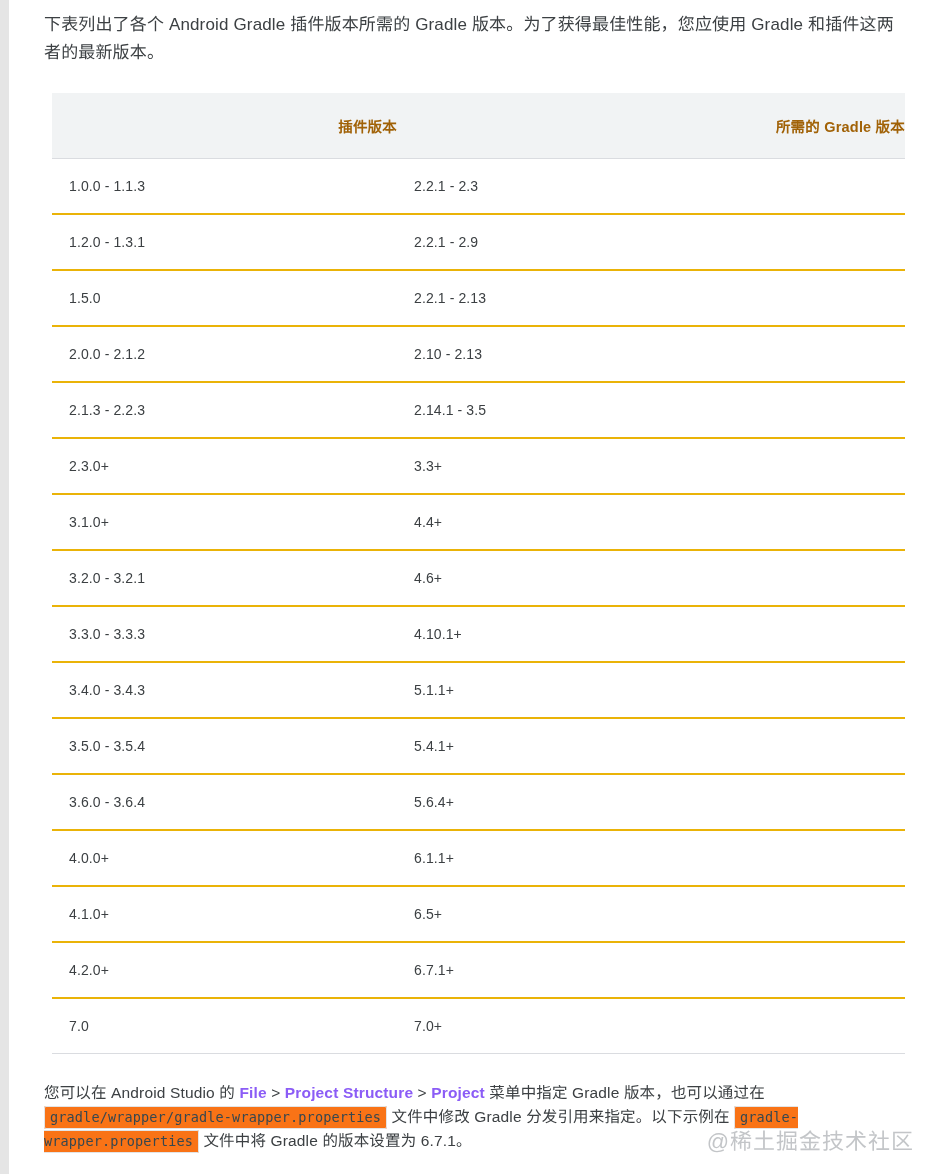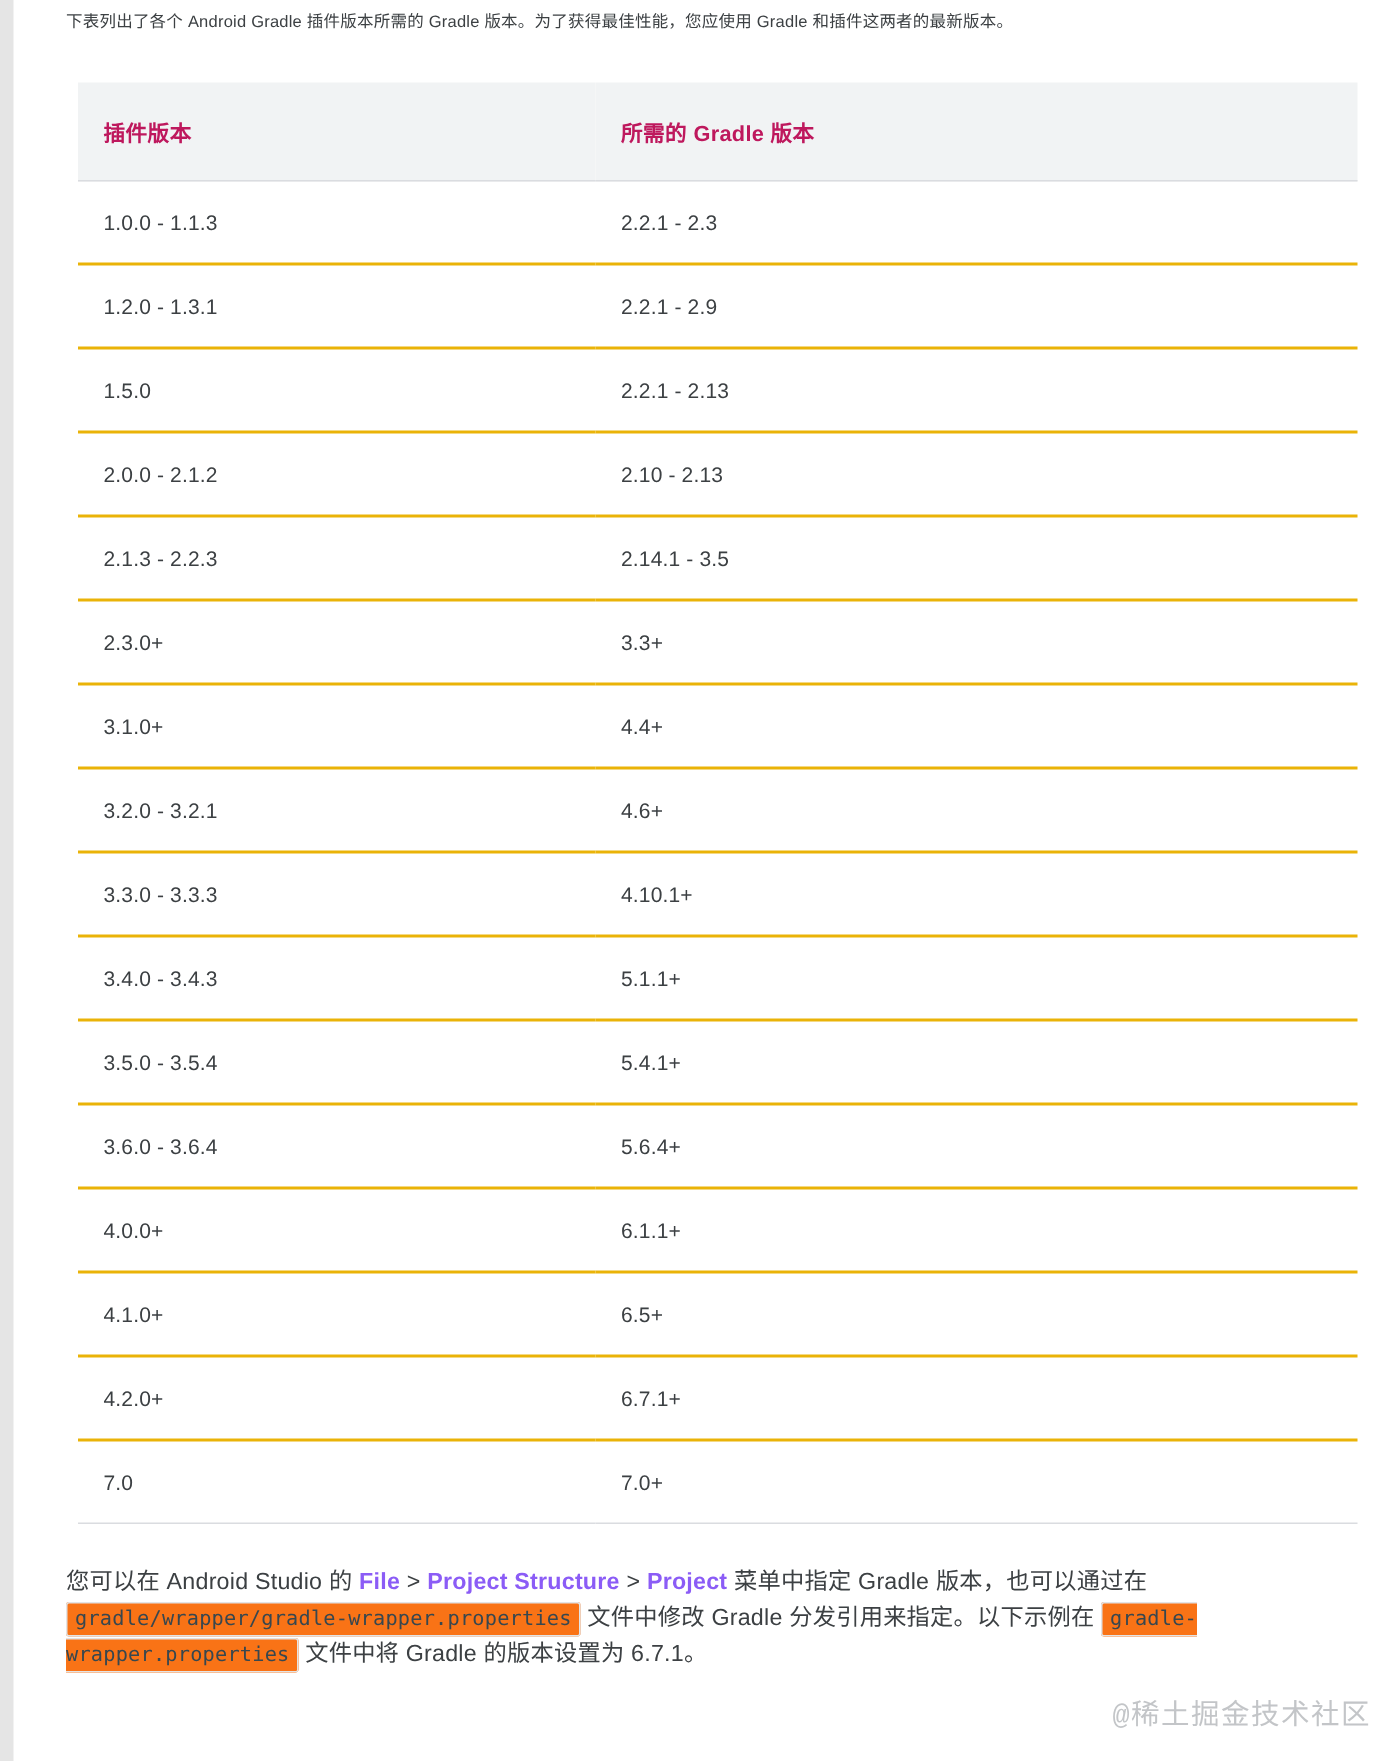--- a/index.html
+++ b/index.html
@@ -28,22 +28,22 @@
   }
 
   .content {
     position: relative;
     padding: 0 32px 0 35px;
   }
 
   
   .intro {
     margin: 0;
-    padding-top: 1px;
-    font-size: 11px;
+    padding-top: 11px;
+    font-size: 17px;
     line-height: 28px;
     color: #3c4043;
     letter-spacing: 0.15px;
     max-width: 860px;
   }
 
   
   .table-wrap {
     margin-top: 26px;
     margin-left: 8px;
@@ -54,24 +54,24 @@
     border-collapse: collapse;
     table-layout: fixed;
     font-size: 14px;
     color: #3c4043;
   }
   table.versions colgroup col.c1 { width: 345px; }
   table.versions colgroup col.c2 { width: 508px; }
 
   table.versions thead th {
     background: #f1f3f4;
-    text-align: left;
+    text-align: right;
     font-weight: 700;
     font-size: 14.5px;
-    color: #be185d;
+    color: #a16207;
     padding: 22px 0 22px 17px;
     border-bottom: 1px solid #dadce0;
     letter-spacing: 0.2px;
   }
   table.versions tbody td {
     padding: 18px 0 18px 17px;
     border-bottom: 2px solid #eab308;
     font-size: 14px;
     color: #3c4043;
     line-height: 18px;
@@ -104,27 +104,27 @@
     white-space: normal;
     line-height: 22px;
     margin-top: 23px;
   }
 
   
   .watermark {
     position: absolute;
     right: 14px;
     bottom: 19px;
-    font-size: 19px;
+    font-size: 22px;
     color: #b9bcbf;
     letter-spacing: 1px;
     opacity: 0.85;
     user-select: none;
     pointer-events: none;
-    font-family: Liberation Mono, monospace;
+    font-family: Liberation Sans, sans-serif;
   }
 </style>
 </head>
 <body>
 
 <div class="page">
   <div class="content">
 
     <p class="intro">下表列出了各个 Android Gradle 插件版本所需的 Gradle 版本。为了获得最佳性能，您应使用 Gradle 和插件这两者的最新版本。</p>
 

